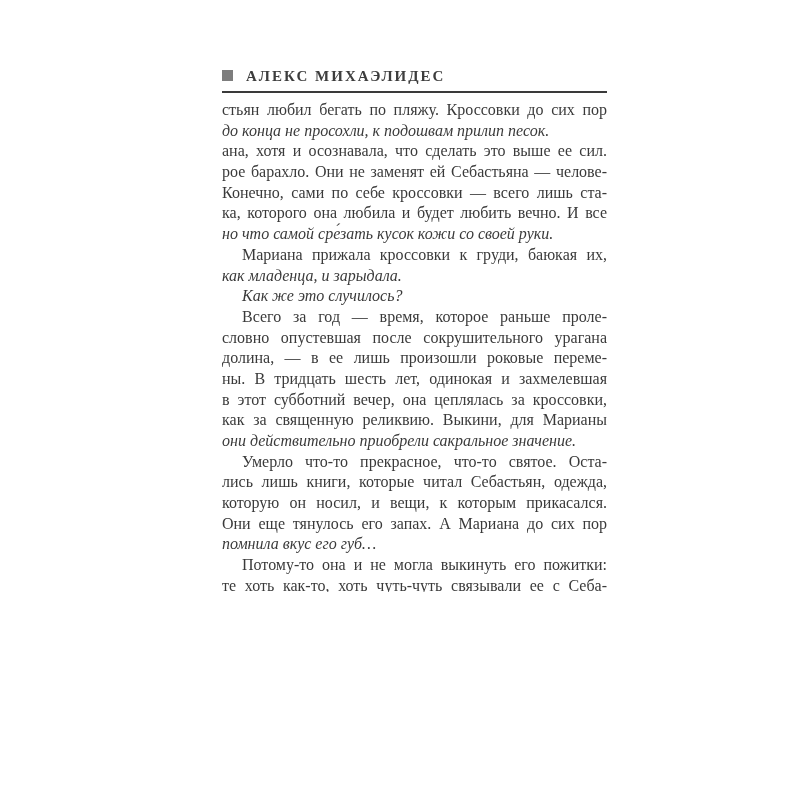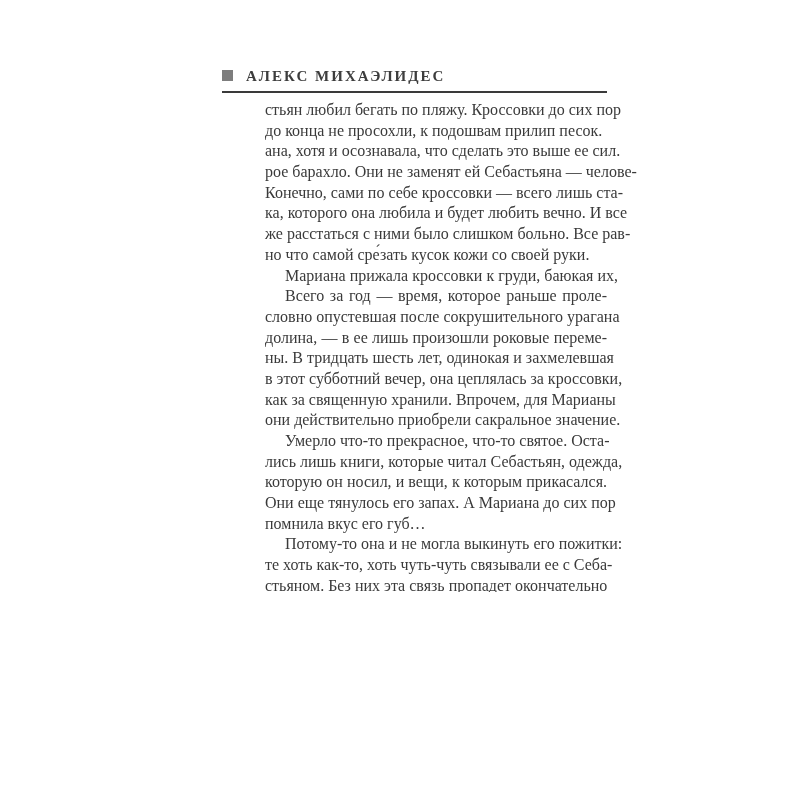--- a/index.html
+++ b/index.html
@@ -50,27 +50,27 @@
     width: 385px;
     font-size: 16px;
     line-height: 20.7px;
     color: #3a3a3a;
   }
   .tline {
     height: 20.7px;
     text-align: justify;
     text-align-last: justify;
     white-space: nowrap;
-    margin-left: 43px;
   }
   .tline.indent {
     padding-left: 20px;
   }
   .tline.pend {
     text-align-last: left;
+    font-style: italic;
   }
   .page-number {
     position: absolute;
     left: 222px;
     top: 710px;
     width: 385px;
     text-align: center;
     font-size: 16px;
     color: #3d3d3d;
     text-decoration: underline;
@@ -85,29 +85,30 @@
     <span class="bullet"></span><span class="head-title">АЛЕКС МИХАЭЛИДЕС</span>
   </div>
 
   <div class="body-text" id="body-text">
       <div class="tline">стьян любил бегать по пляжу. Кроссовки до сих пор</div>
       <div class="tline pend">до конца не просохли, к подошвам прилип песок.</div>
       <div class="tline">ана, хотя и осознавала, что сделать это выше ее сил.</div>
       <div class="tline">рое барахло. Они не заменят ей Себастьяна — челове-</div>
       <div class="tline">Конечно, сами по себе кроссовки — всего лишь ста-</div>
       <div class="tline">ка, которого она любила и будет любить вечно. И все</div>
-      <div class="tline">же расстаться с ними было слишком больно. Все рав-</div>
       <div class="tline pend">но что самой сре́зать кусок кожи со своей руки.</div>
       <div class="tline indent">Мариана прижала кроссовки к груди, баюкая их,</div>
+      <div class="tline pend">как младенца, и зарыдала.</div>
+      <div class="tline indent pend">Как же это случилось?</div>
       <div class="tline indent">Всего за год — время, которое раньше проле-</div>
       <div class="tline">словно опустевшая после сокрушительного урагана</div>
       <div class="tline">долина, — в ее лишь произошли роковые переме-</div>
       <div class="tline">ны. В тридцать шесть лет, одинокая и захмелевшая</div>
       <div class="tline">в этот субботний вечер, она цеплялась за кроссовки,</div>
-      <div class="tline">как за священную хранили. Впрочем, для Марианы</div>
+      <div class="tline">как за священную реликвию. Выкини, для Марианы</div>
       <div class="tline pend">они действительно приобрели сакральное значение.</div>
       <div class="tline indent">Умерло что-то прекрасное, что-то святое. Оста-</div>
       <div class="tline">лись лишь книги, которые читал Себастьян, одежда,</div>
       <div class="tline">которую он носил, и вещи, к которым прикасался.</div>
       <div class="tline">Они еще тянулось его запах. А Мариана до сих пор</div>
       <div class="tline pend">помнила вкус его губ…</div>
       <div class="tline indent">Потому-то она и не могла выкинуть его пожитки:</div>
       <div class="tline">те хоть как-то, хоть чуть-чуть связывали ее с Себа-</div>
       <div class="tline">стьяном. Без них эта связь пропадет окончательно</div>
     </div>

